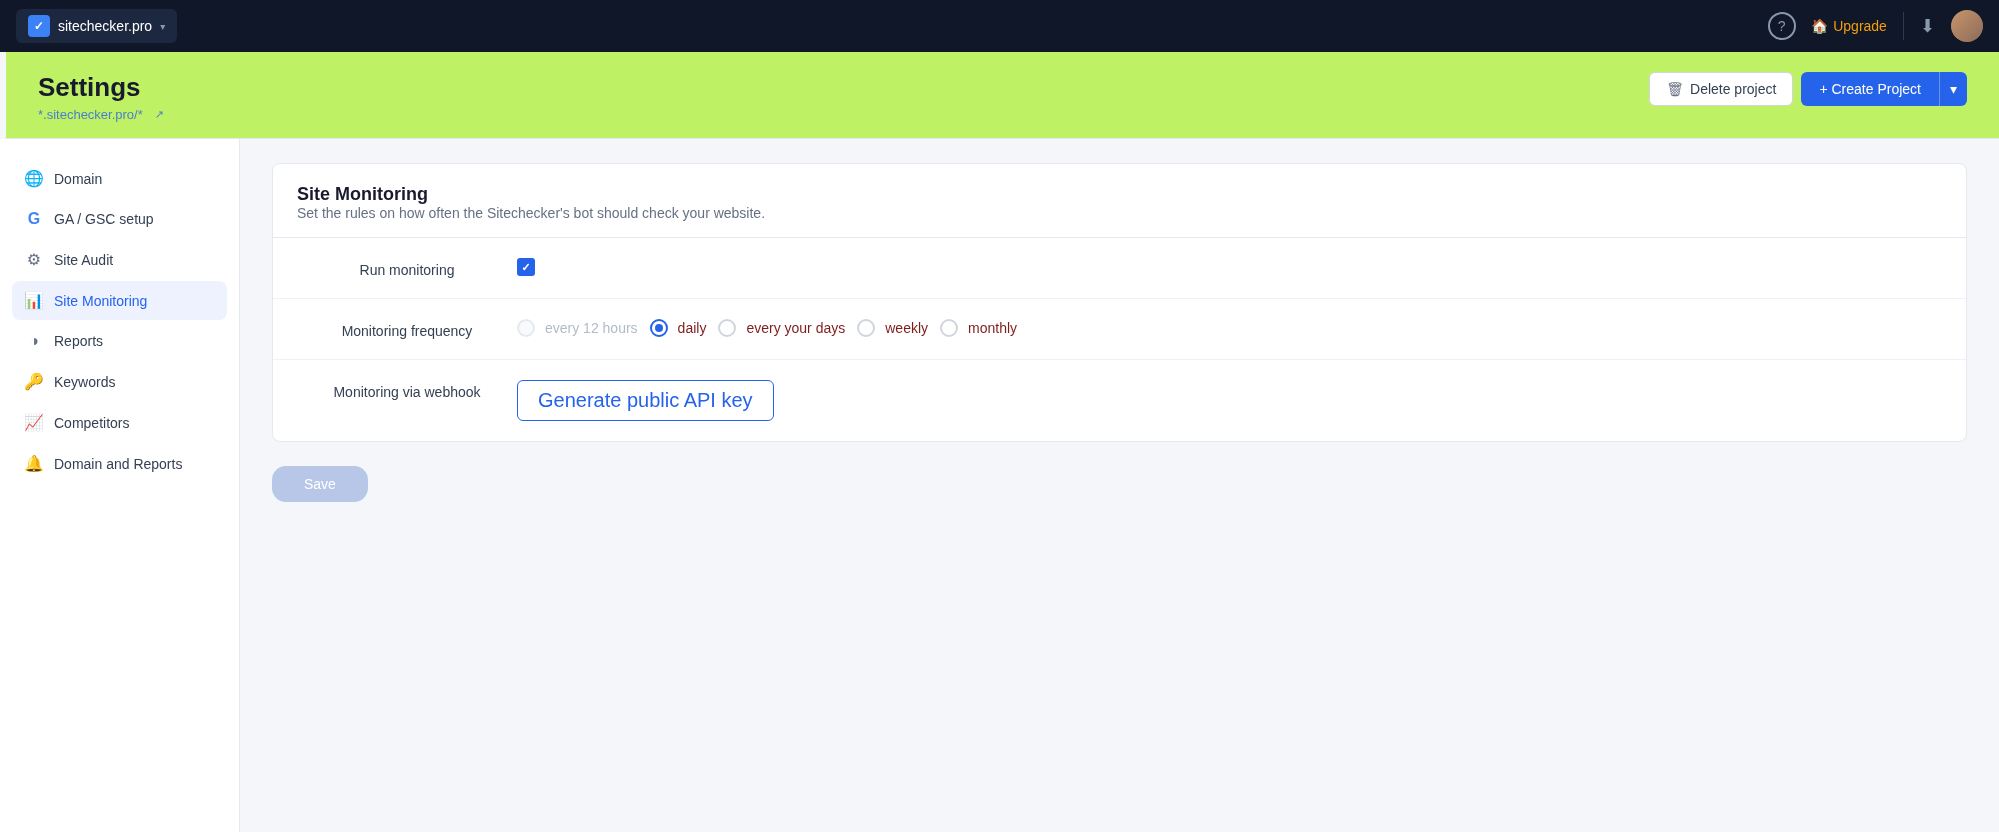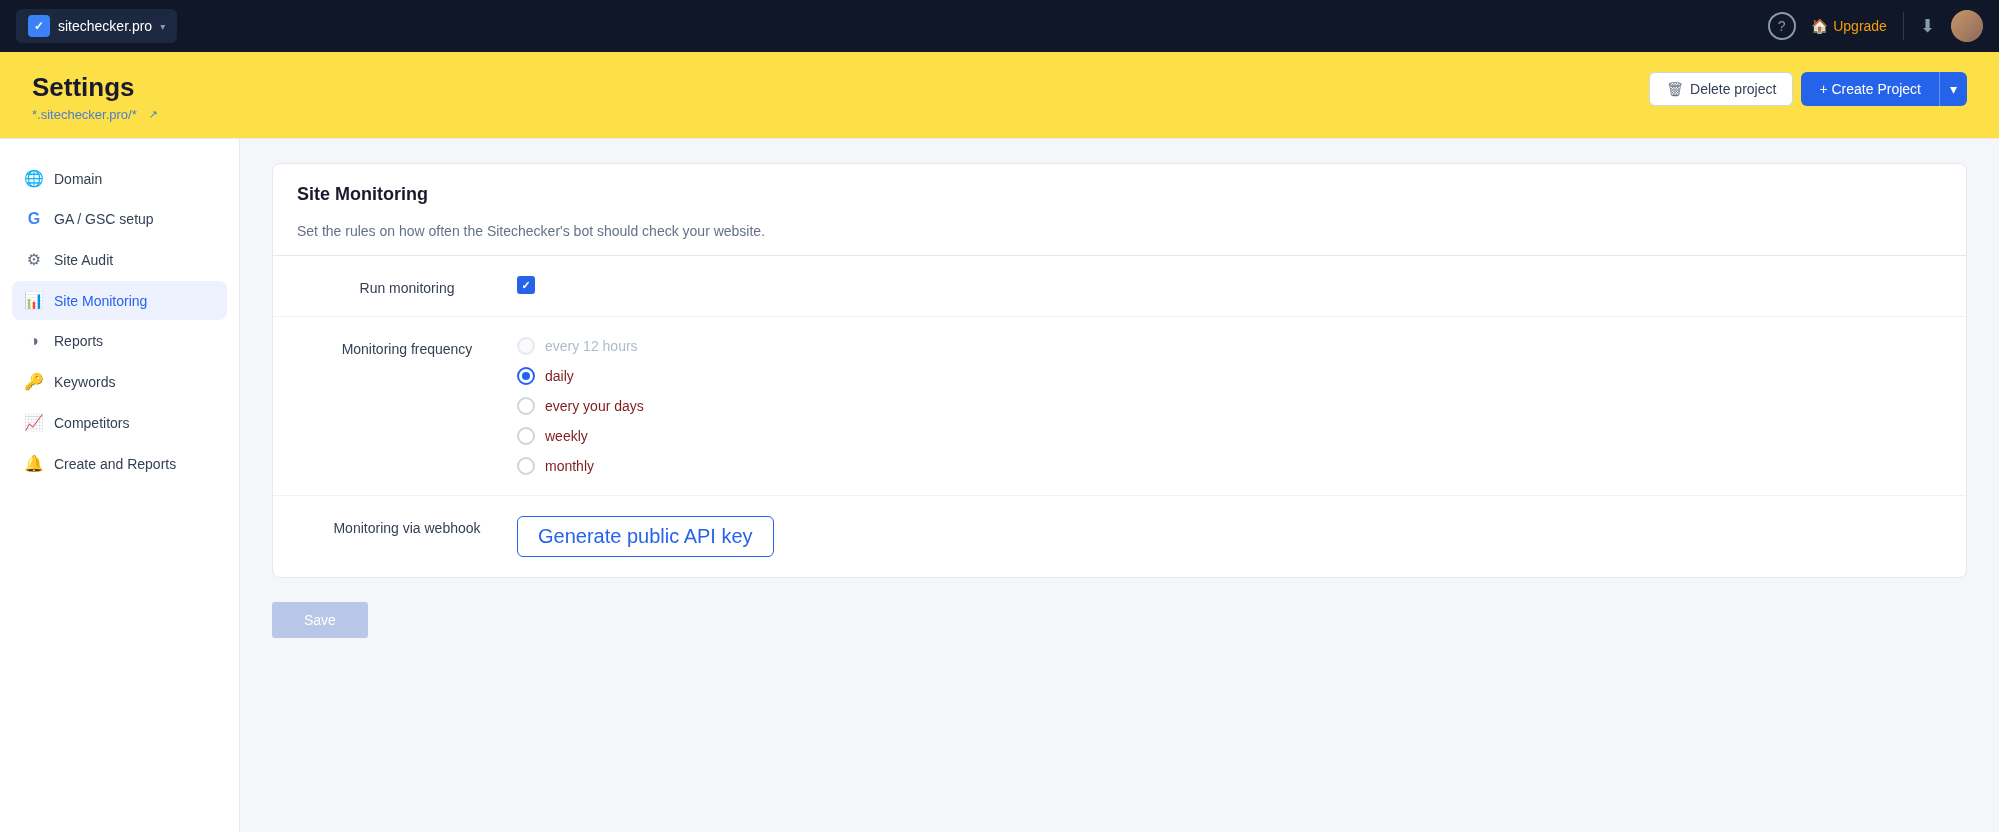--- a/index.html
+++ b/index.html
@@ -52,24 +52,24 @@
       overflow: hidden; cursor: pointer;
       display: flex; align-items: center; justify-content: center;
     }
     .avatar-img {
       width: 32px; height: 32px; border-radius: 50%;
       background: linear-gradient(135deg, #c9956a, #8b6b5a);
     }
 
     
     .page-header {
-      background: #fde047;
+      background: #bef264;
       padding: 20px 32px 16px;
       border-bottom: 1px solid #e5e9ef;
-      display: flex; align-items: flex-start; justify-content: space-between;
+      display: flex; align-items: flex-start; justify-content: space-between; margin-left: 6px;
     }
     .page-title { font-size: 26px; font-weight: 700; color: #1a1a2e; }
     .page-subtitle { font-size: 13px; color: #4a7fcb; margin-top: 4px; display: flex; align-items: center; gap: 12px; }
     .external-link-icon { font-size: 11px; color: #4a7fcb; }
 
     .header-actions { display: flex; align-items: center; gap: 8px; }
     .delete-btn {
       border: 1px solid #d0d5dd; background: white;
       color: #344054; padding: 8px 16px; border-radius: 6px;
       font-size: 14px; cursor: pointer; display: flex; align-items: center; gap: 6px;
@@ -114,21 +114,21 @@
     .main-content { flex: 1; padding: 24px 32px; }
 
     
     .card {
       background: white; border-radius: 8px;
       border: 1px solid #e5e9ef;
       overflow: hidden;
     }
     .card-header { padding: 20px 24px 16px; border-bottom: 1px solid #e5e9ef; }
     .card-title { font-size: 18px; font-weight: 600; color: #1a1a2e; }
-    .card-subtitle { font-size: 14px; color: #667085; margin-top: 18px; }
+    .card-subtitle { font-size: 14px; color: #667085; margin-top: 0; }
 
     .card-body { padding: 0; }
 
     .setting-row {
       display: flex; align-items: flex-start;
       padding: 20px 24px;
       border-bottom: 1px solid #f0f2f5;
     }
     .setting-label {
       font-size: 14px; color: #344054; font-weight: 400;
@@ -141,21 +141,21 @@
     
     .checkbox-custom {
       width: 18px; height: 18px; border-radius: 3px;
       background: #2563eb; border: 2px solid #2563eb;
       display: flex; align-items: center; justify-content: center;
       cursor: pointer; flex-shrink: 0;
     }
     .checkmark { color: white; font-size: 11px; font-weight: bold; }
 
     
-    .radio-group { display: flex; flex-direction: column; gap: 12px; }
+    .radio-group { display: flex; flex-direction: row; gap: 12px; }
     .radio-item { display: flex; align-items: center; gap: 10px; cursor: pointer; }
     .radio-circle {
       width: 18px; height: 18px; border-radius: 50%;
       border: 2px solid #d0d5dd;
       display: flex; align-items: center; justify-content: center;
       flex-shrink: 0;
     }
     .radio-circle.selected { border-color: #2563eb; }
     .radio-circle.selected::after {
       content: ''; width: 8px; height: 8px;
@@ -169,21 +169,21 @@
     .api-key-btn {
       border: 1.5px solid #2563eb; background: white;
       color: #2563eb; padding: 8px 20px; border-radius: 6px;
       font-size: 20px; cursor: pointer; font-weight: 500;
     }
 
     
     .save-section { padding: 24px 0 0; }
     .save-btn {
       background: #b8c7e8; color: white;
-      border: none; padding: 10px 32px; border-radius: 3px;
+      border: none; padding: 10px 32px; border-radius: 14px;
       font-size: 14px; font-weight: 500; cursor: not-allowed;
     }
   </style>
 </head>
 <body>
 
 <nav class="topnav">
   <div class="topnav-left">
     <button class="topnav-logo">
       <div class="logo-icon">✓</div>
@@ -259,21 +259,21 @@
     <div class="sidebar-item">
       <span class="sidebar-icon">🔑</span>
       <span>Keywords</span>
     </div>
     <div class="sidebar-item">
       <span class="sidebar-icon">📈</span>
       <span>Competitors</span>
     </div>
     <div class="sidebar-item">
       <span class="sidebar-icon">🔔</span>
-      <span>Create and Reports</span>
+      <span>Domain and Reports</span>
     </div>
   </aside>
 
   <main class="main-content">
     <div class="card">
       <div class="card-header">
         <div class="card-title">Site Monitoring</div>
         <div class="card-subtitle">Set the rules on how often the Sitechecker's bot should check your website.</div>
       </div>
       <div class="card-body">

